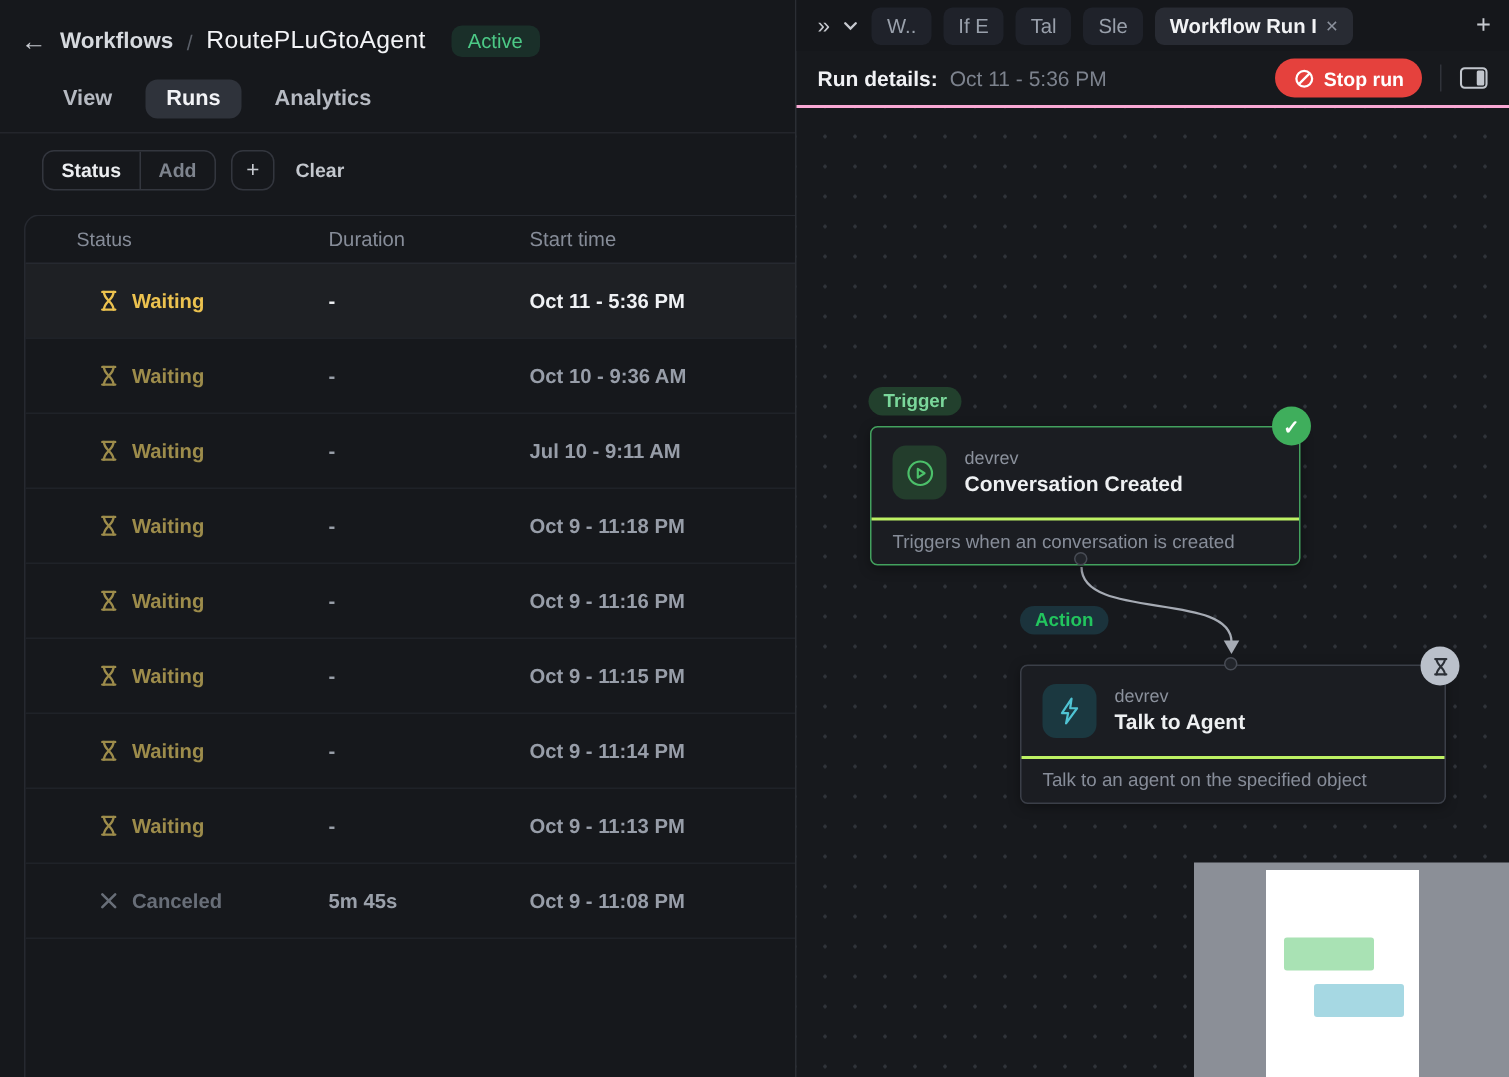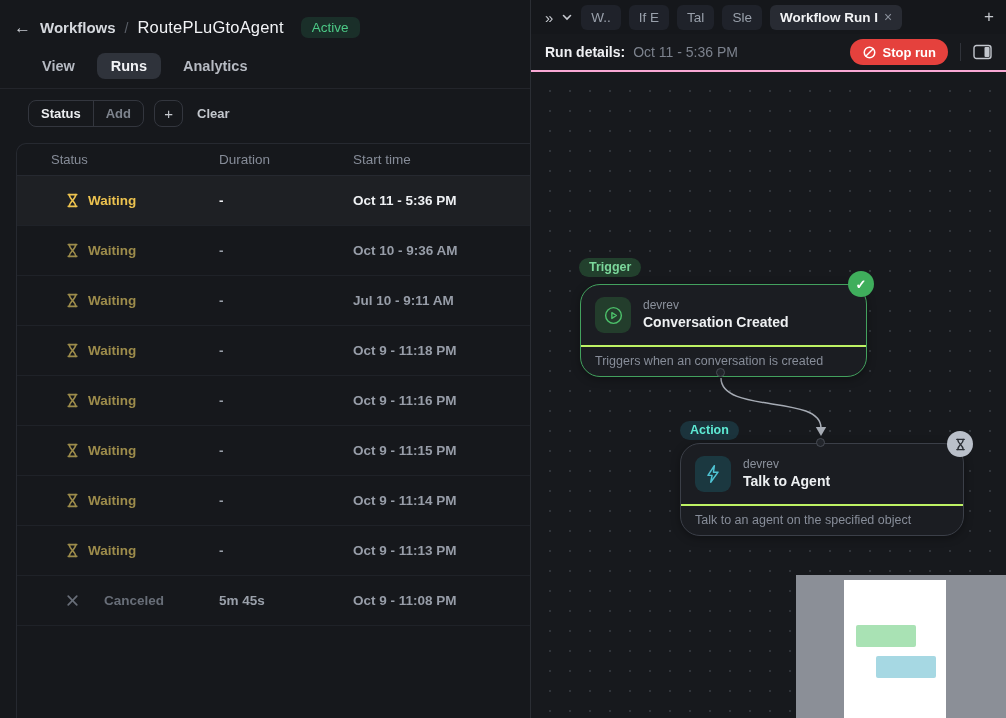--- a/index.html
+++ b/index.html
@@ -38,21 +38,21 @@
   .trow { height:50px; border-bottom:1px solid #1f2228; cursor:pointer; }
   .trow.selected { background:rgba(255,255,255,0.035); }
   .c-status { display:flex; align-items:center; gap:8px; }
   .trow .c-status { padding-left:14px; }
   .sicon { width:15px; height:15px; display:inline-flex; }
   .sicon svg { width:15px; height:15px; }
   .trow.waiting { color:#9d8c4b; }
   .trow.waiting .stext { color:#9d8c4b; font-size:13.5px; font-weight:600; }
   .trow.selected.waiting { color:#ecc24f; }
   .trow.selected.waiting .stext { color:#ecc24f; }
-  .trow.canceled .stext { color:#686e78; font-size:13.5px; font-weight:600;margin-left:16px; }
+  .trow.canceled .stext { color:#686e78; font-size:13.5px; font-weight:600; }
   .trow.canceled { color:#686e78; }
   .c-dur { color:#9aa0aa; font-size:13.5px; font-weight:600; }
   .c-start { color:#979da8; font-size:13.5px; font-weight:600; }
   .trow.selected .c-dur, .trow.selected .c-start { color:#eff1f4; font-weight:700; }
   
   .right-panel { width:476px; height:718px; background:#17191d; border-left:1px solid #2b2e34;
     display:flex; flex-direction:column; flex:none; }
   .tabbar { height:34px; display:flex; align-items:center; gap:8px; padding:0 12px 0 14px; background:#15171b; }
   .tb-icon { color:#c6c9cf; font-size:15px; cursor:pointer; line-height:1; }
   .tb-chev { display:inline-flex; cursor:pointer; }
@@ -71,22 +71,22 @@
     font-family:"Liberation Sans",sans-serif; cursor:pointer; }
   .rb-vdiv { width:1px; height:18px; background:#30333a; margin:0 4px; }
   .panel-toggle { display:inline-flex; cursor:pointer; }
   
   .canvas { position:relative; flex:1; overflow:hidden;
     background-image:radial-gradient(#30343a 1px, transparent 1.3px);
     background-size:20px 20px; background-position:9px 9px; }
   .edges { position:absolute; inset:0; pointer-events:none; }
   .node-badge { position:absolute; font-size:12.5px; font-weight:600; padding:2px 10px 3px; border-radius:10px; }
   .badge-trigger { left:48px; top:186px; background:#22402d; color:#7bd79b; }
-  .badge-action { left:149px; top:349px; background:#1b333c; color:#5eead4; }
-  .node { position:absolute; background:#1b1d22; border-radius:20px; box-shadow:0 2px 8px rgba(0,0,0,0.35); }
+  .badge-action { left:149px; top:332px; background:#1b333c; color:#22c55e; }
+  .node { position:absolute; background:#1b1d22; border-radius:5px; box-shadow:0 2px 8px rgba(0,0,0,0.35); }
   .node-trigger { left:49px; top:212px; width:287px; border:1px solid #43a15e; }
   .node-action { left:149px; top:371px; width:284px; border:1px solid #3b3f48; }
   .node-head { display:flex; align-items:center; gap:12px; padding:12px 14px; }
   .icon-tile { width:36px; height:36px; border-radius:9px; display:flex; align-items:center; justify-content:center; flex:none; }
   .tile-trigger { background:#233d2c; }
   .tile-action { background:#1b3840; }
   .node-app { color:#8b919c; font-size:12px; line-height:1.25; }
   .node-title { color:#eef0f2; font-size:14px; font-weight:700; line-height:1.3; }
   .node-sub { border-top:2px solid #bef264; padding:7px 14px 8px; color:#878d99; font-size:12.5px; }
   .check-badge { position:absolute; left:317px; top:199px; width:26px; height:26px; border-radius:50%;

